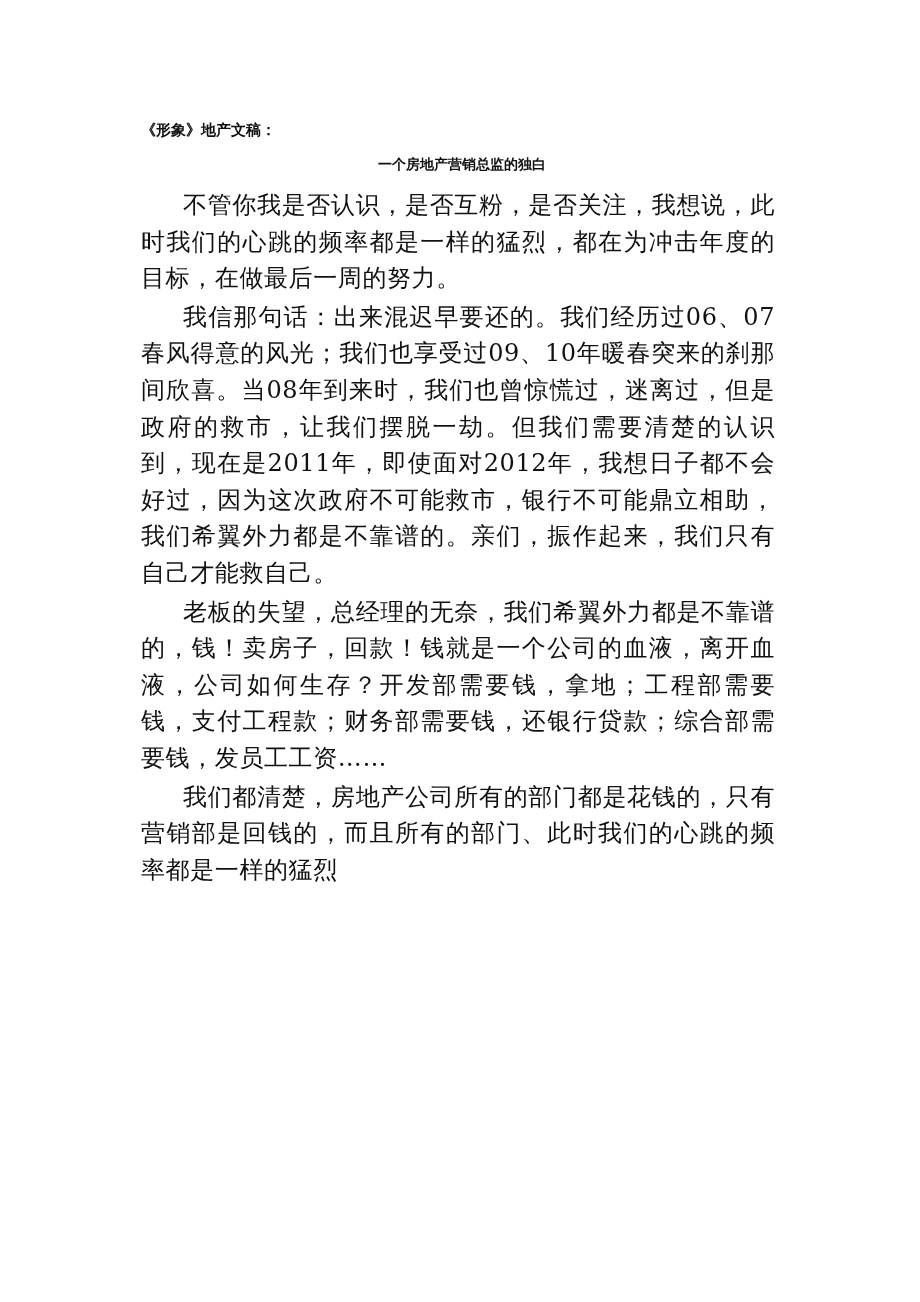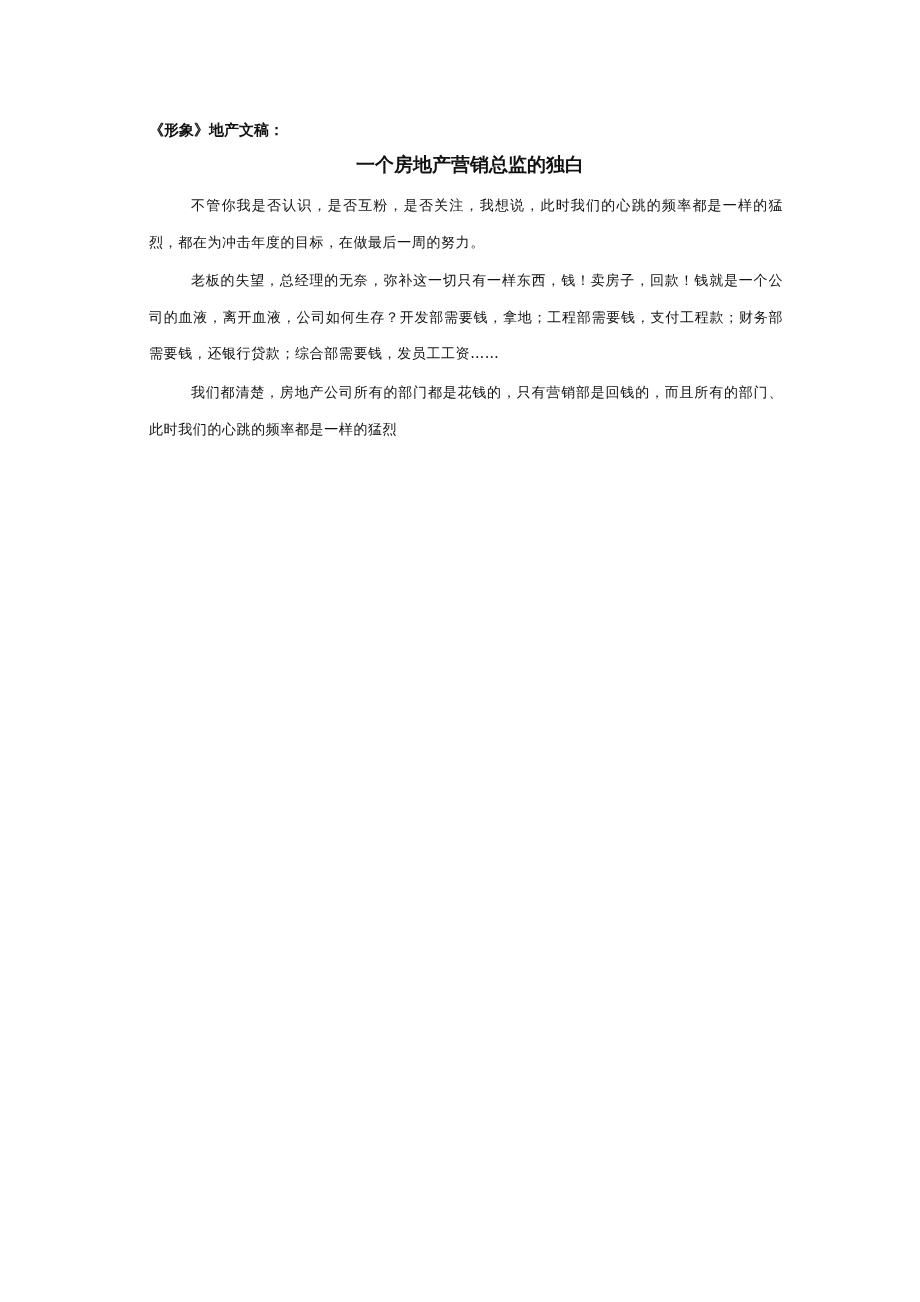--- a/index.html
+++ b/index.html
@@ -10,51 +10,52 @@
     body {
       width: 920px;
       height: 1302px;
       position: relative;
       overflow: hidden;
       font-family: "DejaVu Serif", "Liberation Serif", serif;
       color: #111111;
     }
     .page {
       position: absolute;
-      left: 149px;
+      left: 141px;
       top: 118px;
       width: 642px;
     }
     .doc-label {
       font-family: "DejaVu Sans", "Liberation Sans", sans-serif;
       font-weight: bold;
       font-size: 15px;
       line-height: 24px;
       margin: 0 0 6px 0;
       letter-spacing: 0px;
     }
     .doc-title {
       font-family: "DejaVu Sans", "Liberation Sans", sans-serif;
       font-weight: bold;
-      font-size: 19px;
+      font-size: 14px;
       line-height: 32px;
       text-align: center;
       margin: 0 0 7px 0;
     }
     .para {
-      font-size: 14px;
+      font-size: 24px;
       line-height: 36.6px;
       text-indent: 42px;
       text-align: justify;
       margin: 0 8px 2px 0;
       letter-spacing: 0.6px;
     }
   </style>
 </head>
 <body>
 
 <div class="page">
   <div class="doc-label">《形象》地产文稿：</div>
   <div class="doc-title">一个房地产营销总监的独白</div>
   <p class="para">不管你我是否认识，是否互粉，是否关注，我想说，此时我们的心跳的频率都是一样的猛烈，都在为冲击年度的目标，在做最后一周的努力。</p>
-  <p class="para">老板的失望，总经理的无奈，弥补这一切只有一样东西，钱！卖房子，回款！钱就是一个公司的血液，离开血液，公司如何生存？开发部需要钱，拿地；工程部需要钱，支付工程款；财务部需要钱，还银行贷款；综合部需要钱，发员工工资……</p>
+  <p class="para">我信那句话：出来混迟早要还的。我们经历过06、07春风得意的风光；我们也享受过09、10年暖春突来的刹那间欣喜。当08年到来时，我们也曾惊慌过，迷离过，但是政府的救市，让我们摆脱一劫。但我们需要清楚的认识到，现在是2011年，即使面对2012年，我想日子都不会好过，因为这次政府不可能救市，银行不可能鼎立相助，我们希翼外力都是不靠谱的。亲们，振作起来，我们只有自己才能救自己。</p>
+  <p class="para">老板的失望，总经理的无奈，我们希翼外力都是不靠谱的，钱！卖房子，回款！钱就是一个公司的血液，离开血液，公司如何生存？开发部需要钱，拿地；工程部需要钱，支付工程款；财务部需要钱，还银行贷款；综合部需要钱，发员工工资……</p>
   <p class="para">我们都清楚，房地产公司所有的部门都是花钱的，只有营销部是回钱的，而且所有的部门、此时我们的心跳的频率都是一样的猛烈</p>
 </div>
 
 </body></html>

